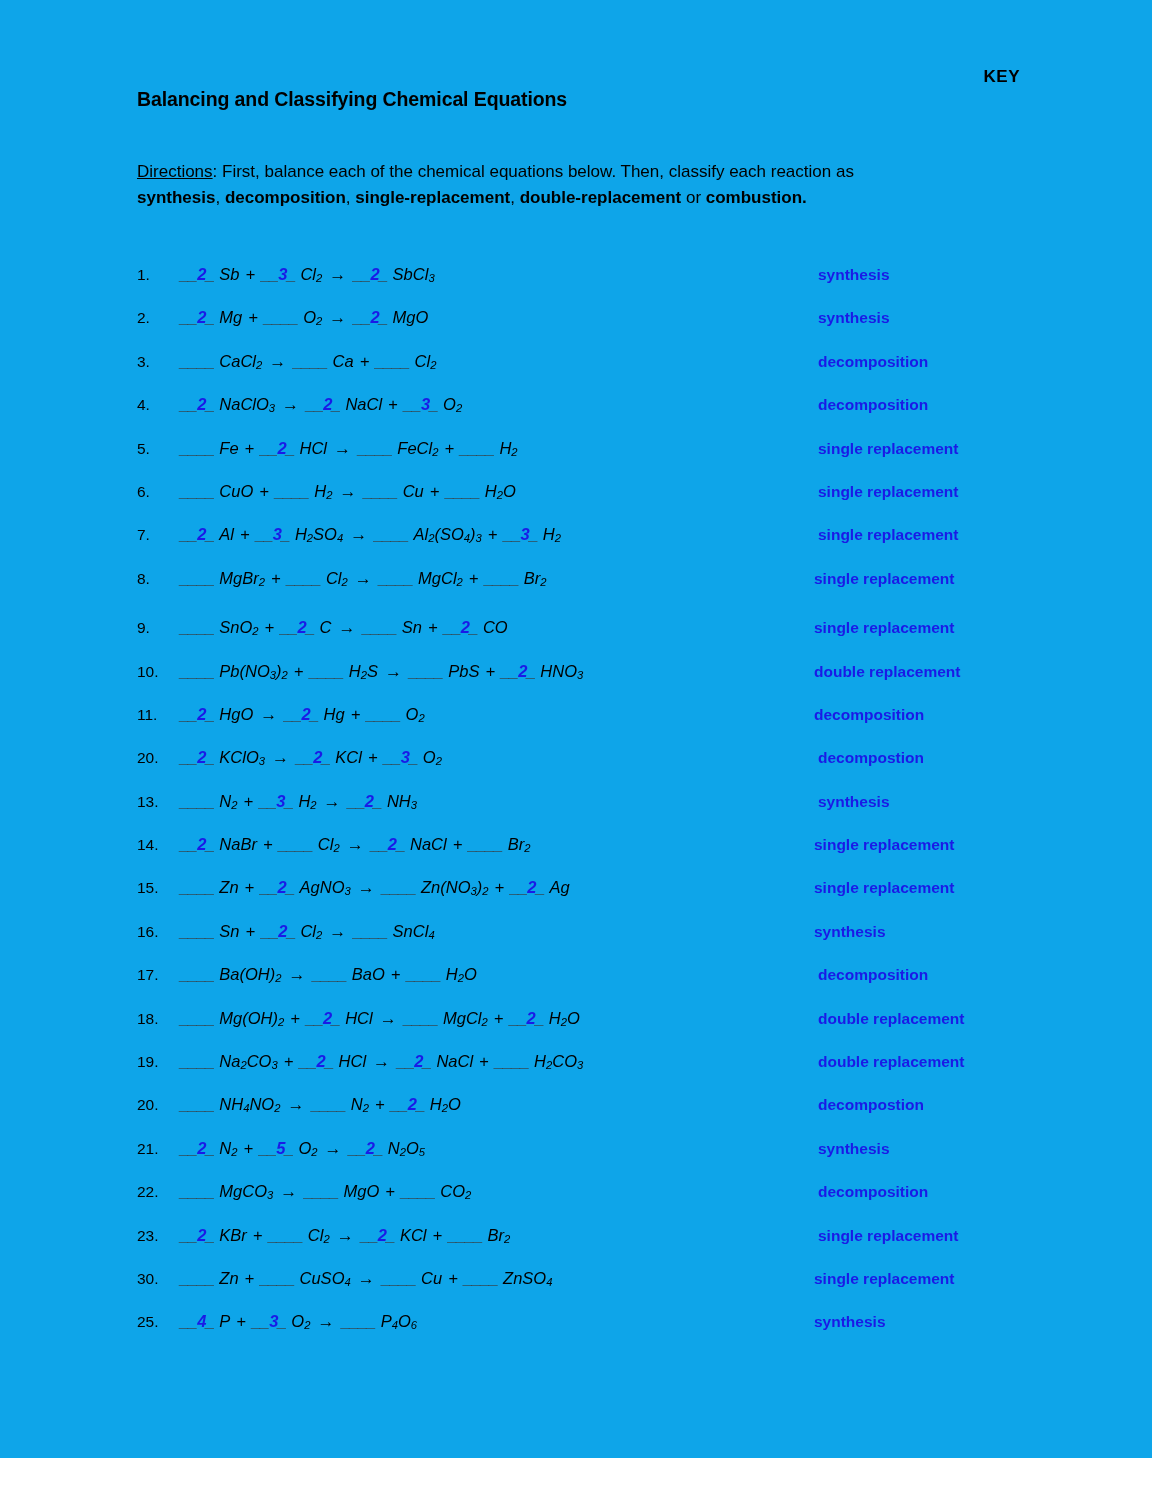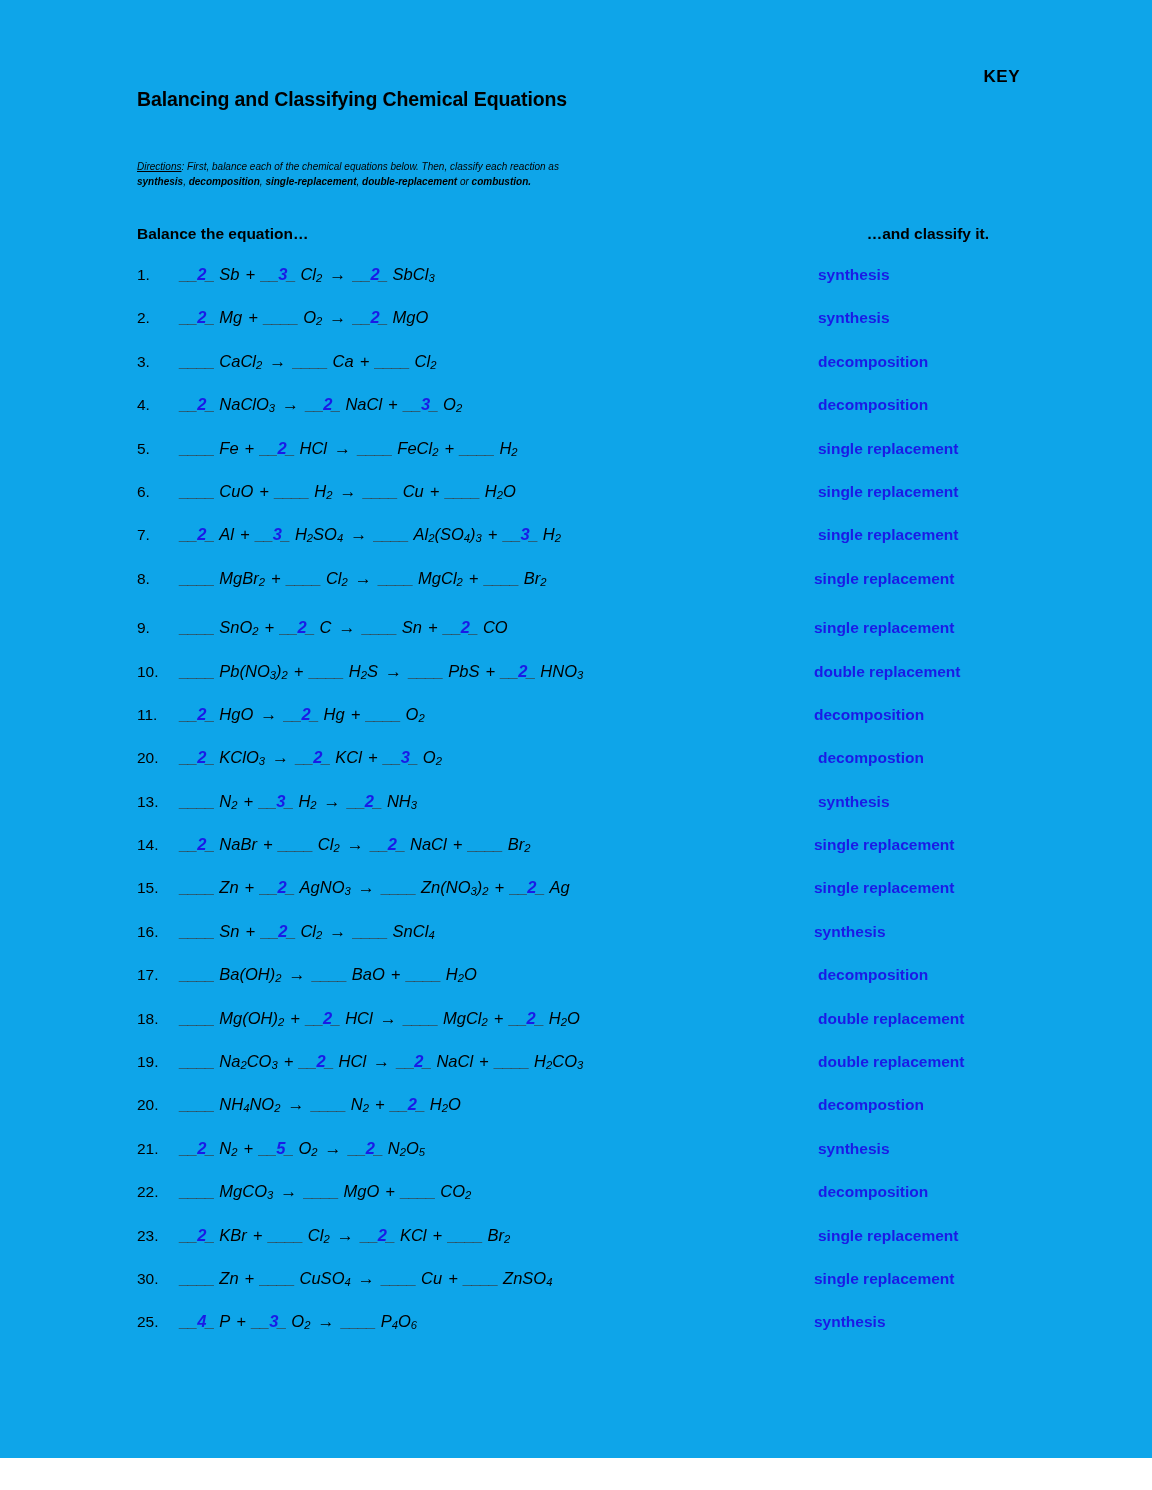--- a/index.html
+++ b/index.html
@@ -40,22 +40,21 @@
     font-size: 19.5px;
     font-weight: bold;
     letter-spacing: -0.1px;
   }
 
   .directions {
     position: absolute;
     top: 159px;
     left: 137px;
     width: 860px;
-    font-size: 10px;
-    font-style: italic;
+    font-size: 17px;
     line-height: 1.52;
   }
   .directions .u {
     text-decoration: underline;
   }
   .directions .b {
     font-weight: bold;
   }
 
   .col-heads {
@@ -153,24 +152,20 @@
 
   <div class="key-label">KEY</div>
 
   <div class="doc-title">Balancing and Classifying Chemical Equations</div>
 
   <div class="directions">
     <span class="u">Directions</span><span>:  First, balance each of the chemical equations below.  Then, classify each reaction as</span><br>
     <span class="b">synthesis</span><span>, </span><span class="b">decomposition</span><span>, </span><span class="b">single-replacement</span><span>, </span><span class="b">double-replacement</span><span> or </span><span class="b">combustion.</span>
   </div>
 
-  <div class="col-heads">
-    <span>Balance the equation…</span>
-    <span>…and classify it.</span>
-  </div>
 
   <div class="rows" id="rows">
       <div class="row">
         <div class="num">1.</div>
         <div class="eq"><span class="blank">__<span class="coef">2</span>_</span><span class="sp"></span><span class="formula">Sb</span><span class="sp"></span><span class="op">+</span><span class="sp"></span><span class="blank">__<span class="coef">3</span>_</span><span class="sp"></span><span class="formula">Cl<sub>2</sub></span><span class="sp"></span><span class="arrow">→</span><span class="sp"></span><span class="blank">__<span class="coef">2</span>_</span><span class="sp"></span><span class="formula">SbCl<sub>3</sub></span></div>
         <div class="cls" style="left: 818px;">synthesis</div>
       </div>
       <div class="row">
         <div class="num">2.</div>
         <div class="eq"><span class="blank">__<span class="coef">2</span>_</span><span class="sp"></span><span class="formula">Mg</span><span class="sp"></span><span class="op">+</span><span class="sp"></span><span class="blank">____</span><span class="sp"></span><span class="formula">O<sub>2</sub></span><span class="sp"></span><span class="arrow">→</span><span class="sp"></span><span class="blank">__<span class="coef">2</span>_</span><span class="sp"></span><span class="formula">MgO</span></div>

